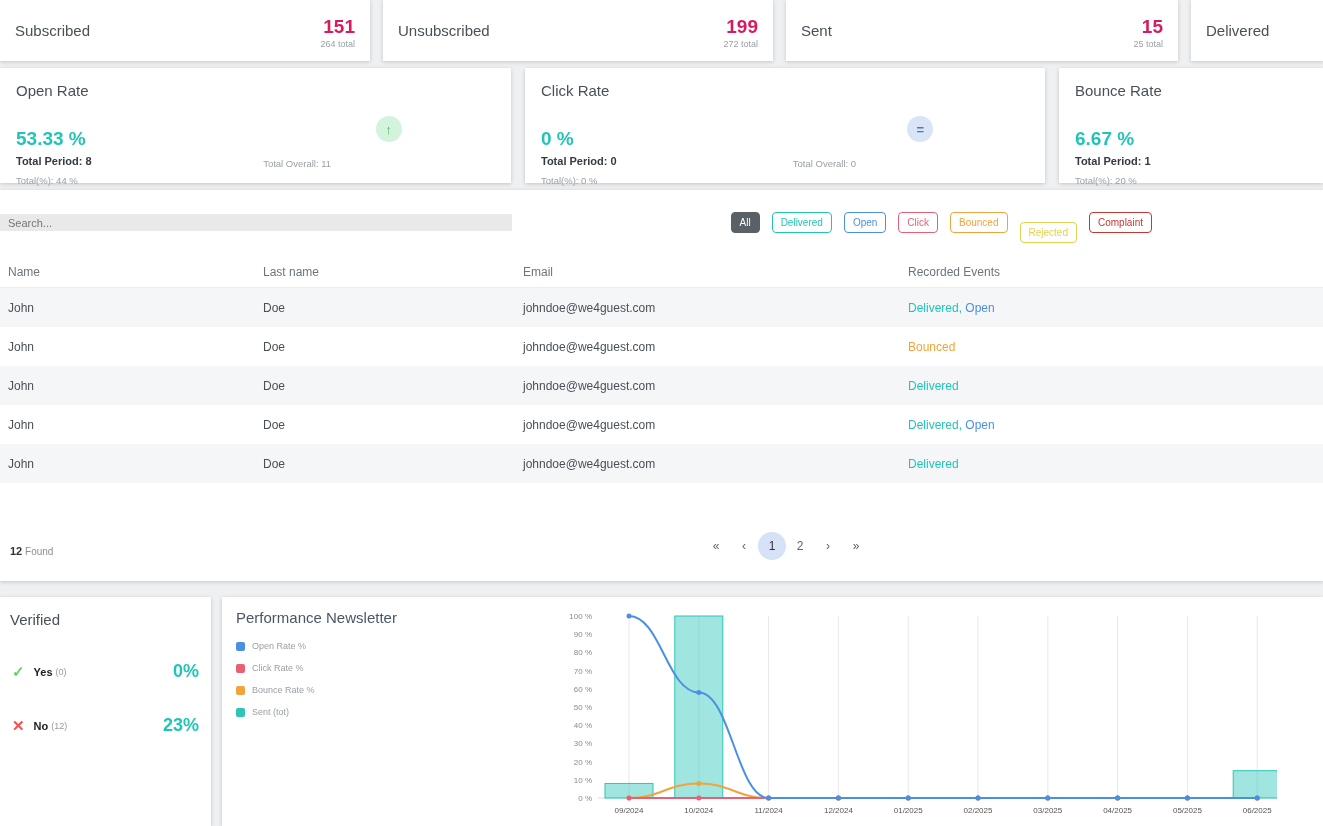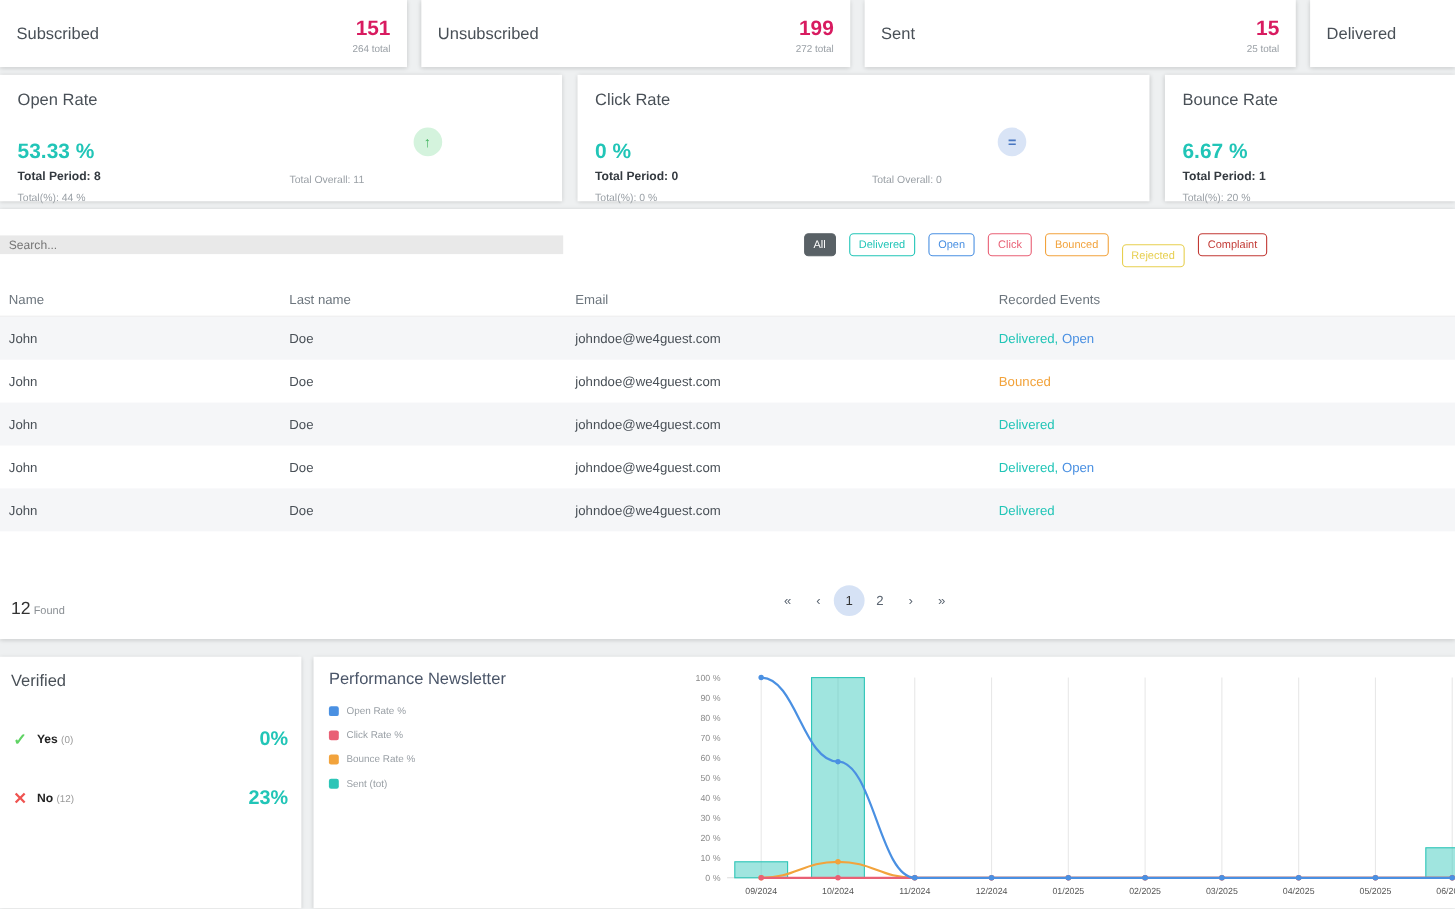--- a/index.html
+++ b/index.html
@@ -55,29 +55,29 @@
   .chip { font-size: 10px; padding: 4px 8px; border-radius: 4px; border: 1px solid; background: #fff;
           font-family: "Liberation Sans", sans-serif; cursor: pointer; }
 
   
   .thead, .trow { display: grid; grid-template-columns: 255px 260px 385px 1fr; padding: 0 8px; align-items: center; }
   .thead { height: 32px; margin-top: 13px; border-bottom: 1px solid #ececec; font-size: 12px; color: #6c757d; }
   .trow { height: 39px; font-size: 12px; color: #495057; cursor: pointer; }
   .trows .trow:nth-child(odd){ background: #f5f6f8; }
 
   .metrics-foot { position: absolute; left: 10px; top: 355px; font-size: 10px; color: #8a8f94; }
-  .found-num { font-weight: normal; color: #333; font-size: 16px; }
+  .found-num { font-weight: bold; color: #333; font-size: 11px; }
   .pagination { position: absolute; left: 702px; top: 342px; display: flex; align-items: center; }
   .page-item { width: 28px; height: 28px; display: flex; align-items: center; justify-content: center;
                font-size: 12px; color: #5a6470; cursor: pointer; }
   .page-item.current { background: #d6e2f5; border-radius: 50%; color: #333; }
 
   
   .bottom-row { position: absolute; top: 597px; left: 0; width: 100%; height: 229px; display: flex; gap: 11px; }
-  .verified-card { width: 274px; flex: none; padding: 14px 10px; }
+  .verified-card { width: 211px; flex: none; padding: 14px 10px; }
   .ver-row { display: flex; align-items: center; margin-top: 33px; padding: 0 2px; }
   .ver-icon { font-size: 15px; margin-right: 9px; font-weight: bold; }
   .ver-icon.check { color: #5fd364; }
   .ver-icon.cross { color: #ef5350; }
   .ver-label { font-size: 11px; color: #222; font-weight: bold; }
   .ver-count { font-size: 9px; color: #999; margin-left: 3px; }
   .ver-pct { margin-left: auto; font-size: 18px; font-weight: bold; color: #21c5b7; }
 
   .newsletter-card { flex: 1; position: relative; padding: 12px 14px; }
   .nl-title { font-size: 15px; color: #4a5568; }

